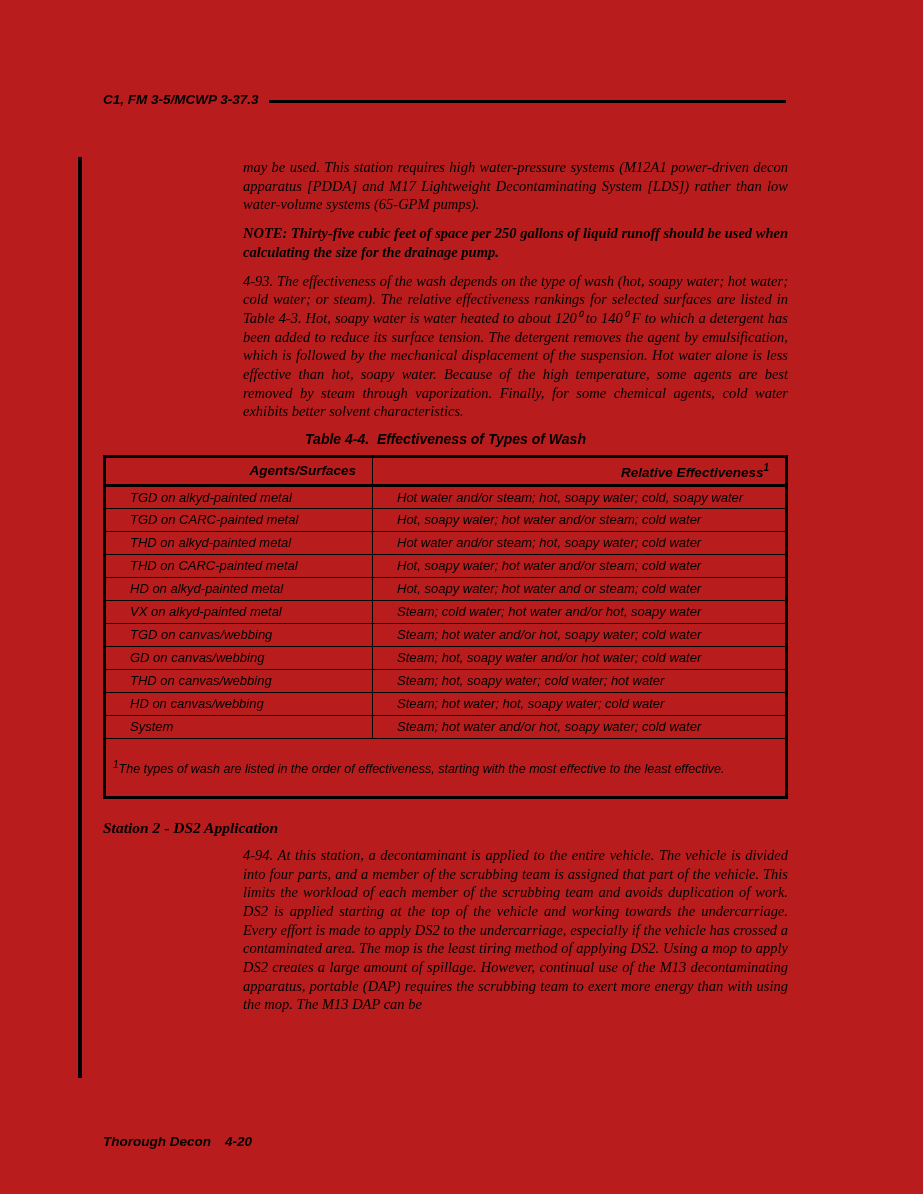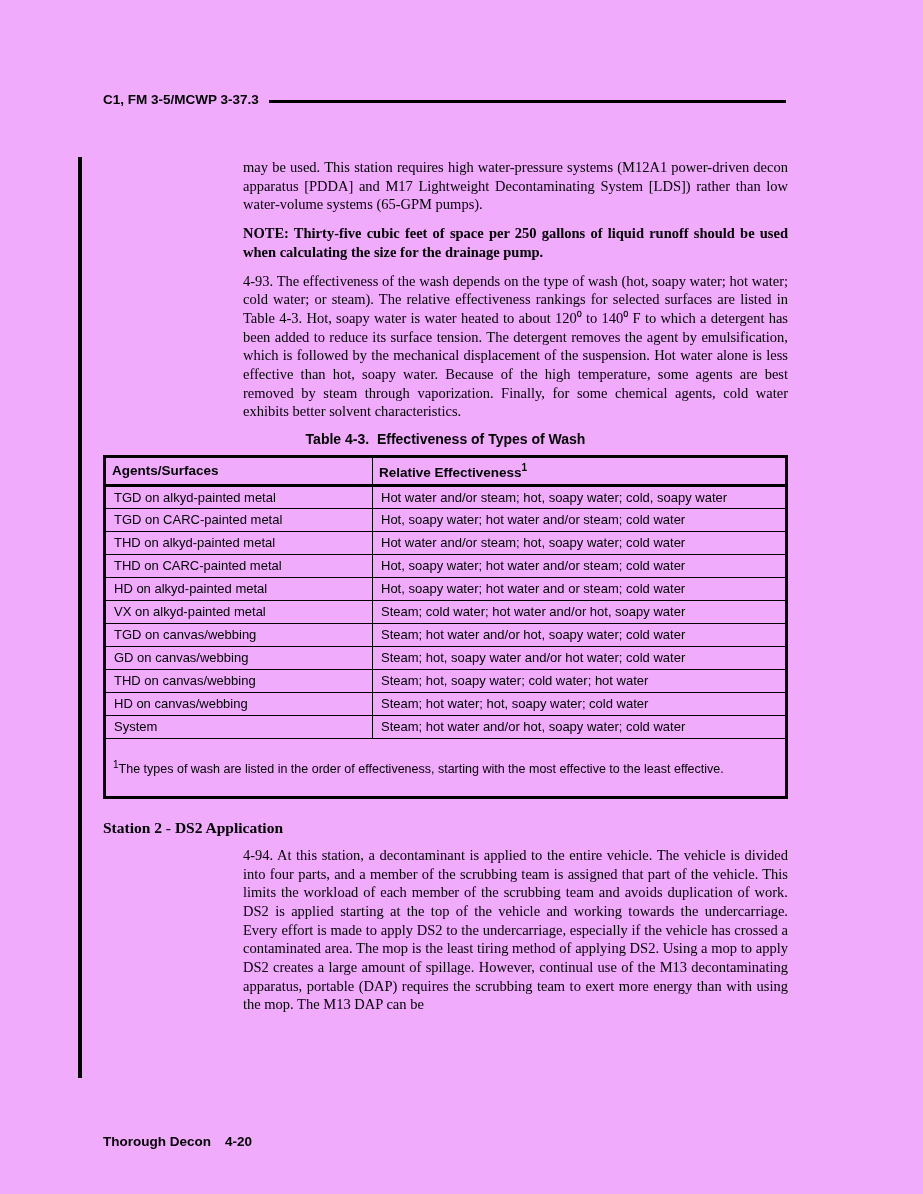--- a/index.html
+++ b/index.html
@@ -1,21 +1,22 @@
 <!DOCTYPE html>
 <html><head>
 <meta charset="utf-8">
 <style>
   * { margin:0; padding:0; box-sizing:border-box; }
   html,body { background:#e8e8e8; }
   .page {
     position:relative; width:923px; height:1194px; margin:0 auto;
-    background:#f0abfc; color:#000;
+    background:#b91c1c; color:#000;
     font-family:"Liberation Serif", serif;
     overflow:hidden;
+    font-style:italic;
   }
   .header-row {
     position:absolute; top:92px; left:103px; right:137px;
     display:flex; align-items:center;
   }
   .doc-id {
     font-family:"Liberation Sans", sans-serif;
     font-weight:bold; font-size:13.5px; white-space:nowrap;
   }
   .header-rule { flex:1; height:3px; background:#000; margin-left:10px; margin-top:3px; }
@@ -31,25 +32,25 @@
     font-weight:bold; font-size:14px; margin:10px 0 8px 0;
     white-space:pre-wrap;
   }
   table.wash {
     width:100%; border-collapse:collapse; border:3px solid #000;
     font-family:"Liberation Sans", sans-serif; font-size:13px;
     table-layout:fixed;
   }
   table.wash th {
     border:1px solid #000; border-bottom:3px solid #000;
-    font-size:13.5px; font-weight:bold; padding:4px 6px; text-align:left;
+    font-size:13.5px; font-weight:bold; padding:4px 16px; text-align:right;
     height:28px;
   }
   table.wash td {
-    border:1px solid #000; padding:3px 8px; height:23px;
+    border:1px solid #000; padding:3px 24px; height:23px;
     vertical-align:middle;
   }
   .col-surface { width:268px; }
   table.wash sup { font-size:10px; }
   .footnote-cell { font-size:12.5px; padding:20px 7px !important; }
   .section-heading {
     font-family:"Liberation Serif", serif;
     font-size:15.5px; font-weight:bold;
     margin-top:20px; margin-bottom:9px;
   }
@@ -73,21 +74,21 @@
   <div class="change-bar"></div>
 
   <div class="content">
 
     <p class="para">may be used. This station requires high water-pressure systems (M12A1 power-driven decon apparatus [PDDA] and M17 Lightweight Decontaminating System [LDS]) rather than low water-volume systems (65-GPM pumps).</p>
 
     <p class="para note">NOTE: Thirty-five cubic feet of space per 250 gallons of liquid runoff should be used when calculating the size for the drainage pump.</p>
 
     <p class="para">4-93. The effectiveness of the wash depends on the type of wash (hot, soapy water; hot water; cold water; or steam). The relative effectiveness rankings for selected surfaces are listed in Table 4-3. Hot, soapy water is water heated to about 120⁰ to 140⁰ F to which a detergent has been added to reduce its surface tension. The detergent removes the agent by emulsification, which is followed by the mechanical displacement of the suspension. Hot water alone is less effective than hot, soapy water. Because of the high temperature, some agents are best removed by steam through vaporization. Finally, for some chemical agents, cold water exhibits better solvent characteristics.</p>
 
-    <div class="table-caption">Table 4-3.  Effectiveness of Types of Wash</div>
+    <div class="table-caption">Table 4-4.  Effectiveness of Types of Wash</div>
 
     <table class="wash">
       <thead>
         <tr>
           <th class="col-surface"><span>Agents/Surfaces</span></th>
           <th><span>Relative Effectiveness</span><sup>1</sup></th>
         </tr>
       </thead>
       <tbody>
         <tr>

